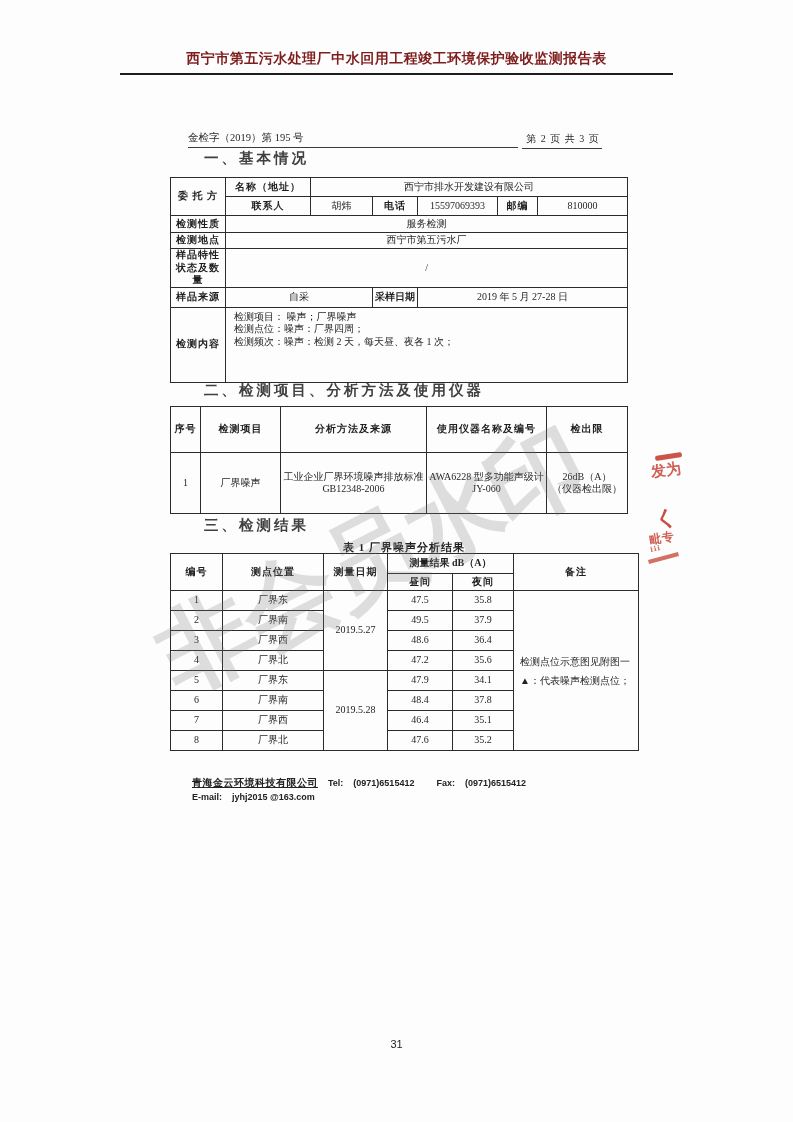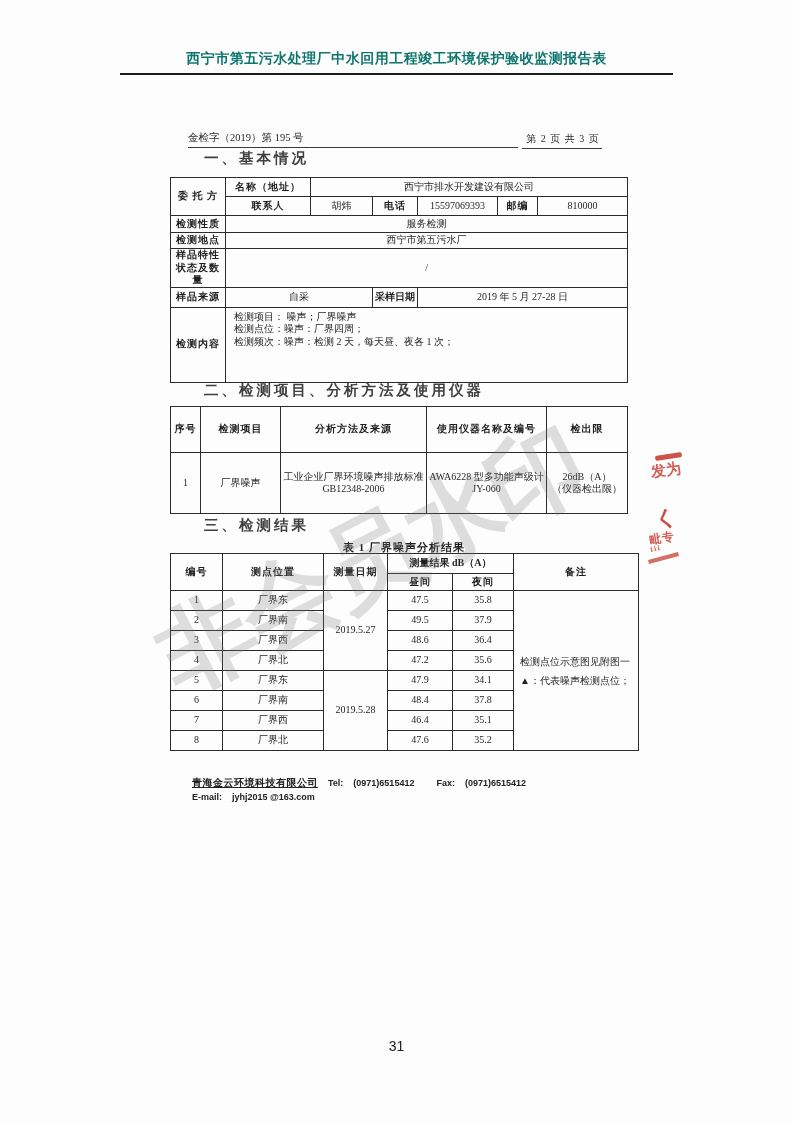--- a/index.html
+++ b/index.html
@@ -2,21 +2,21 @@
 <html><head>
 <meta charset="utf-8">
 <style>
   html,body{margin:0;padding:0;background:#ffffff;}
   .page{
     position:relative;width:793px;height:1122px;background:#fdfdfd;overflow:hidden;
     font-family:"Liberation Serif","DejaVu Serif",serif;color:#1f1f1f;
   }
   
   .doc-title{position:absolute;top:50px;left:0;width:100%;text-align:center;
-    font-size:14px;font-weight:bold;letter-spacing:.5px;color:#0f766e;}
+    font-size:14px;font-weight:bold;letter-spacing:.5px;color:#7f1d1d;}
   .title-rule{position:absolute;top:73px;left:120px;width:553px;height:2px;background:#1c1c1c;}
   .ref-no{position:absolute;top:131px;left:188px;font-size:10.5px;color:#2a2a2a;}
   .ref-rule{position:absolute;top:147px;left:188px;width:330px;height:1px;background:#3a3a3a;}
   .page-ind{position:absolute;top:132px;left:524px;width:78px;font-size:10px;letter-spacing:1px;text-align:center;color:#2a2a2a;}
   .page-ind-rule{position:absolute;top:148px;left:522px;width:80px;height:1px;background:#3a3a3a;}
   
   .h1{position:absolute;left:204px;font-size:14.5px;font-weight:bold;letter-spacing:3px;color:#404040;}
   .h1.s1{top:149px;}
   .h1.s2{top:381px;}
   .h1.s3{top:516px;}
@@ -42,21 +42,21 @@
   .two-line{line-height:1.6;}
   .note-cell{text-align:left !important;padding-left:6px !important;line-height:1.9 !important;}
   
   .footer{position:absolute;left:192px;font-size:9.5px;color:#222;}
   .f1{top:776px;}
   .f2{top:792px;}
   .company{font-weight:bold;text-decoration:underline;letter-spacing:.5px;font-size:10px;}
   .latin{font-family:"Liberation Sans","DejaVu Sans",sans-serif;font-weight:bold;font-size:9px;}
   .gap-s{display:inline-block;width:10px;} .gap-m{display:inline-block;width:22px;}
   .pageno{position:absolute;top:1038px;left:0;width:100%;text-align:center;
-    font-family:"Liberation Sans","DejaVu Sans",sans-serif;font-size:14px;color:#222;}
+    font-family:"Liberation Sans","DejaVu Sans",sans-serif;font-size:11px;color:#222;}
   
   .watermark{position:absolute;left:165px;top:615px;height:100px;line-height:100px;
     font-size:96px;font-weight:600;letter-spacing:-4px;white-space:nowrap;
     transform:rotate(-27deg);transform-origin:0 50%;
     color:rgba(122,122,122,0.24);z-index:4;pointer-events:none;}
   
   .stamp{position:absolute;left:646px;top:448px;width:44px;height:122px;overflow:hidden;z-index:5;
     color:#c5392c;pointer-events:none;}
   .st-bar1{position:absolute;left:9px;top:6px;width:27px;height:5px;background:#c23527;
     transform:rotate(-9deg);border-radius:2px;opacity:.85;}

